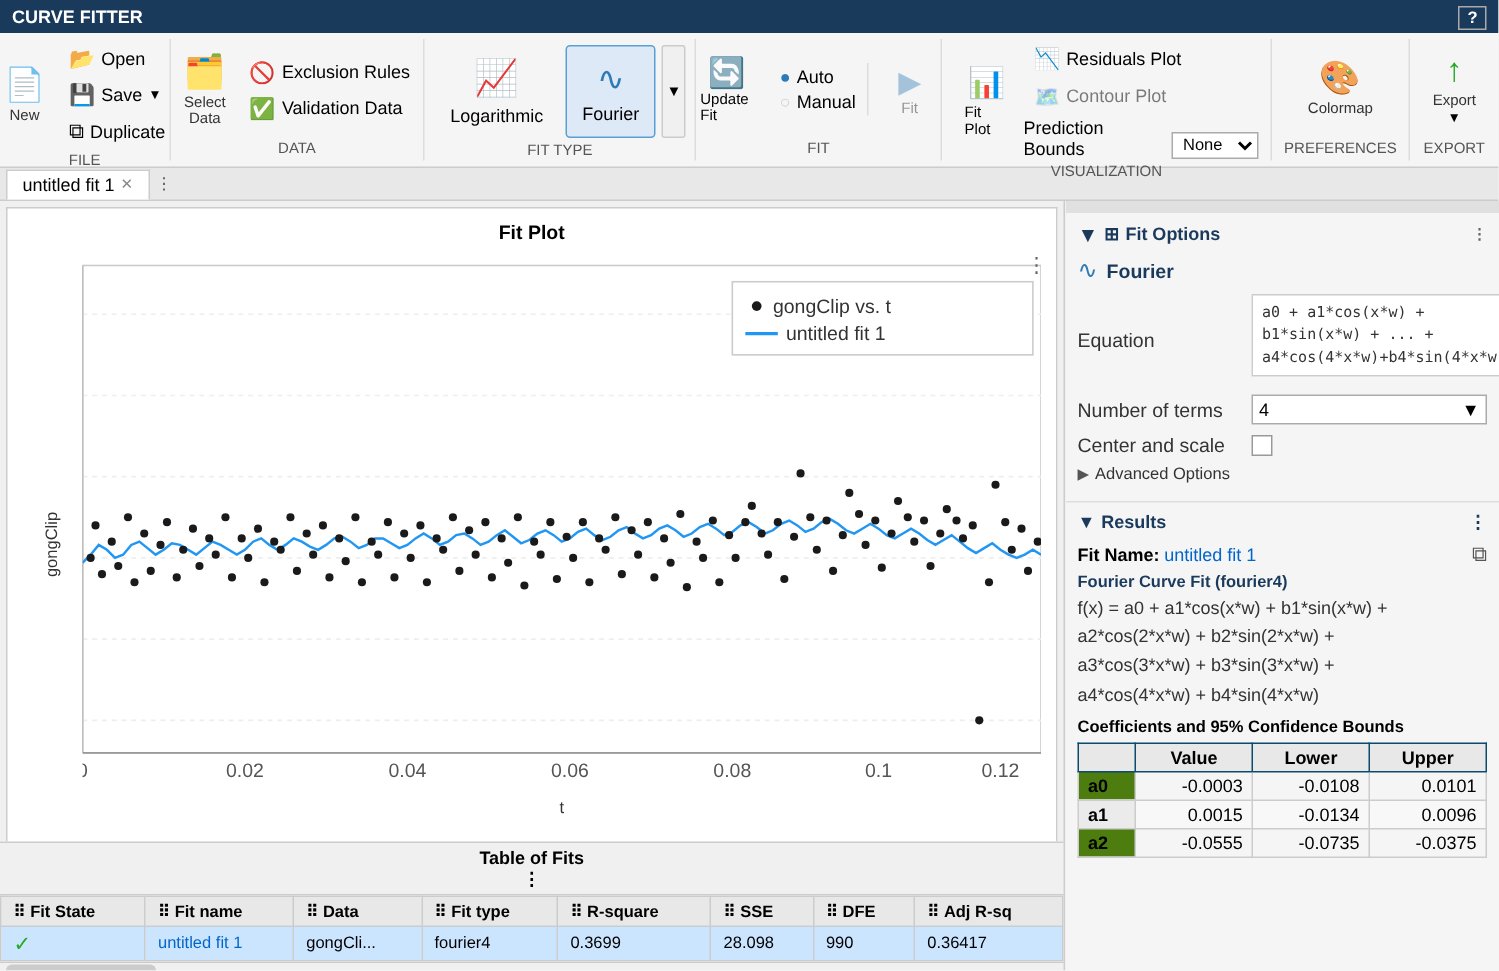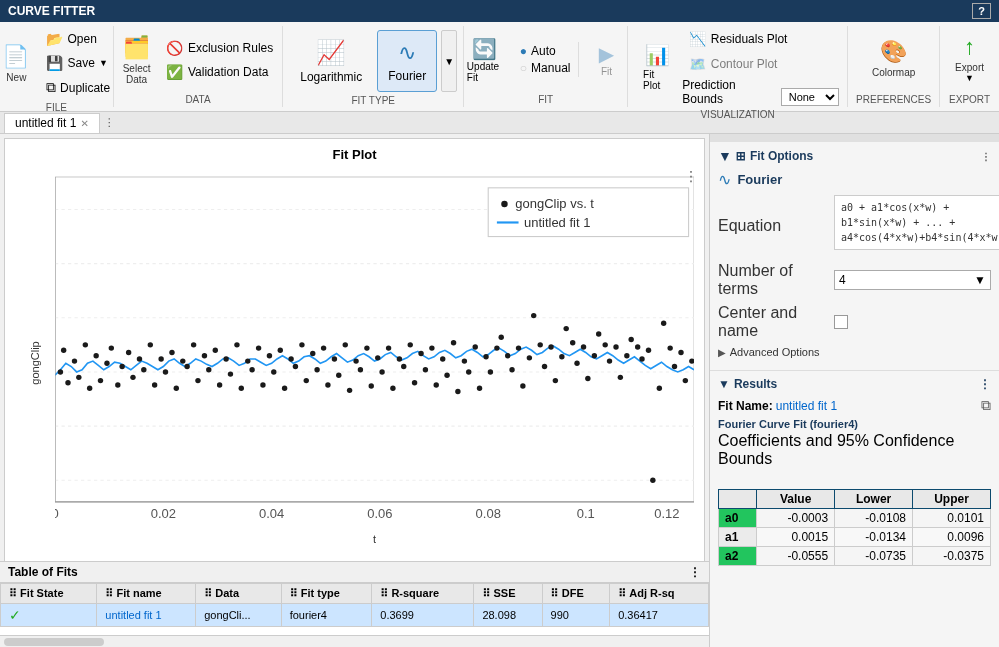--- a/index.html
+++ b/index.html
@@ -212,21 +212,21 @@
     .collapse-btn { margin-left: auto; cursor: pointer; font-size: 10px; color: #666; }
 
     .options-row {
       display: flex;
       align-items: center;
       margin-bottom: 6px;
       gap: 6px;
     }
     .options-label {
       width: 110px;
-      font-size: 16px;
+      font-size: 13px;
       color: #333;
       flex-shrink: 0;
     }
     .equation-box {
       background: #fff;
       border: 1px solid #ccc;
       padding: 4px 6px;
       font-size: 11px;
       color: #333;
       line-height: 1.5;
@@ -278,21 +278,21 @@
     .fit-name-row {
       display: flex;
       align-items: center;
       justify-content: space-between;
       margin-bottom: 4px;
     }
     .fit-name-label { font-size: 11px; font-weight: bold; color: #000; }
     .copy-btn { cursor: pointer; font-size: 14px; color: #555; }
     .fit-type-label { font-size: 11px; font-weight: bold; color: #1a3a5c; margin-bottom: 2px; }
     .fit-equation { font-size: 11px; color: #333; line-height: 1.6; font-family: monospace; margin-bottom: 6px; }
-    .coeff-header { font-size: 16px; font-weight: normal; color: #000; margin-bottom: 21px; }
+    .coeff-header { font-size: 11px; font-weight: bold; color: #000; margin-bottom: 4px; }
 
     
     .coeff-table {
       width: 100%;
       border-collapse: collapse;
       font-size: 11px;
     }
     .coeff-table th {
       background: #e8e8e8;
       border: 1px solid #0c4a6e;
@@ -301,21 +301,21 @@
       font-weight: bold;
     }
     .coeff-table td {
       border: 1px solid #ccc;
       padding: 2px 6px;
       text-align: right;
     }
     .coeff-table td:first-child {
       text-align: left;
       font-weight: bold;
-      background: #22c55e;
+      background: #4d7c0f;
     }
     .coeff-table tr:nth-child(even) td { background: #f8f8f8; }
     .coeff-table tr:nth-child(even) td:first-child { background: #ebebeb; }
 
     
     .bottom-section {
       height: 115px;
       background: #fff;
       border-top: 1px solid #ccc;
       display: flex;
@@ -323,20 +323,21 @@
     }
     .bottom-header {
       display: flex;
       align-items: center;
       justify-content: space-between;
       padding: 3px 8px;
       background: #f0f0f0;
       border-bottom: 1px solid #ccc;
       font-size: 11px;
       font-weight: bold;
+      flex-direction: column;
     }
     .bottom-table {
       width: 100%;
       border-collapse: collapse;
       font-size: 11px;
     }
     .bottom-table th {
       background: #e8e8e8;
       border: 1px solid #ccc;
       padding: 3px 8px;
@@ -865,21 +866,21 @@
           <span class="options-label">Number of terms</span>
           <div style="flex:1;">
             <div class="select-control">
               <span>4</span>
               <span>▼</span>
             </div>
           </div>
         </div>
 
         <div class="options-row">
-          <span class="options-label">Center and name</span>
+          <span class="options-label">Center and scale</span>
           <span class="checkbox-control"></span>
         </div>
 
         <div class="advanced-options-row">
           <span class="advanced-options-arrow">▶</span>
           <span class="advanced-options-label">Advanced Options</span>
         </div>
 
       </div>
 
@@ -893,20 +894,26 @@
         <div class="fit-name-row">
           <span class="fit-name-label">
             <span>Fit Name:</span>
             <span style="color:#0066cc; font-weight:normal;">untitled fit 1</span>
           </span>
           <span class="copy-btn">⧉</span>
         </div>
 
         <div class="fit-type-label">Fourier Curve Fit (fourier4)</div>
 
+        <div class="fit-equation">
+          <span>f(x) = a0 + a1*cos(x*w) + b1*sin(x*w) +</span><br>
+          <span>    a2*cos(2*x*w) + b2*sin(2*x*w) +</span><br>
+          <span>    a3*cos(3*x*w) + b3*sin(3*x*w) +</span><br>
+          <span>    a4*cos(4*x*w) + b4*sin(4*x*w)</span>
+        </div>
 
         <div class="coeff-header">Coefficients and 95% Confidence Bounds</div>
 
         <table class="coeff-table">
           <thead>
             <tr>
               <th></th>
               <th>Value</th>
               <th>Lower</th>
               <th>Upper</th>

